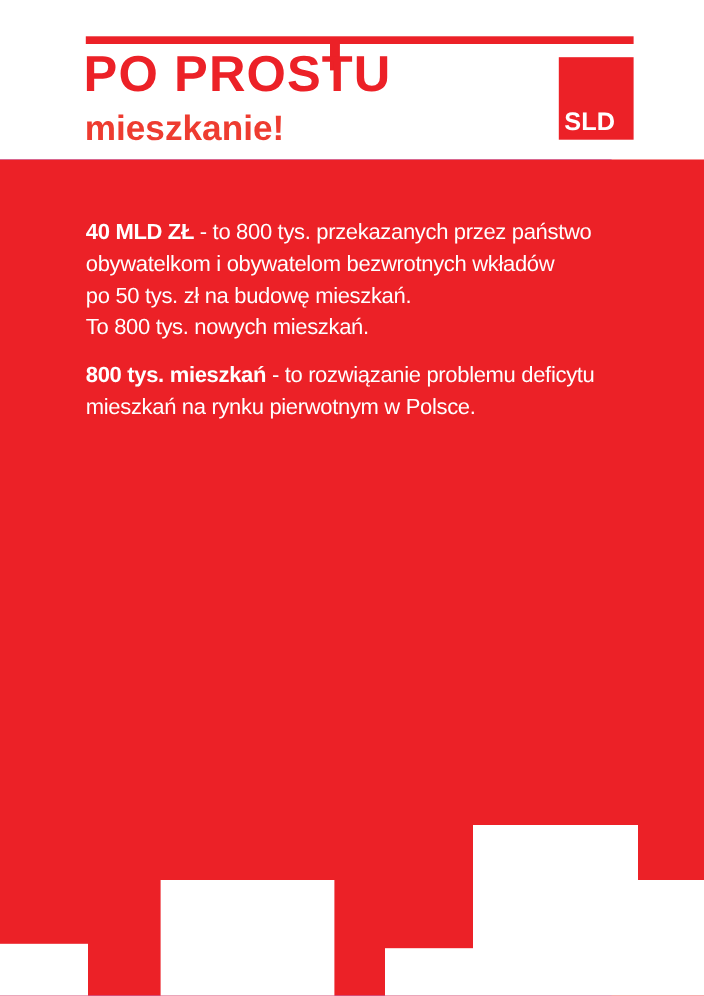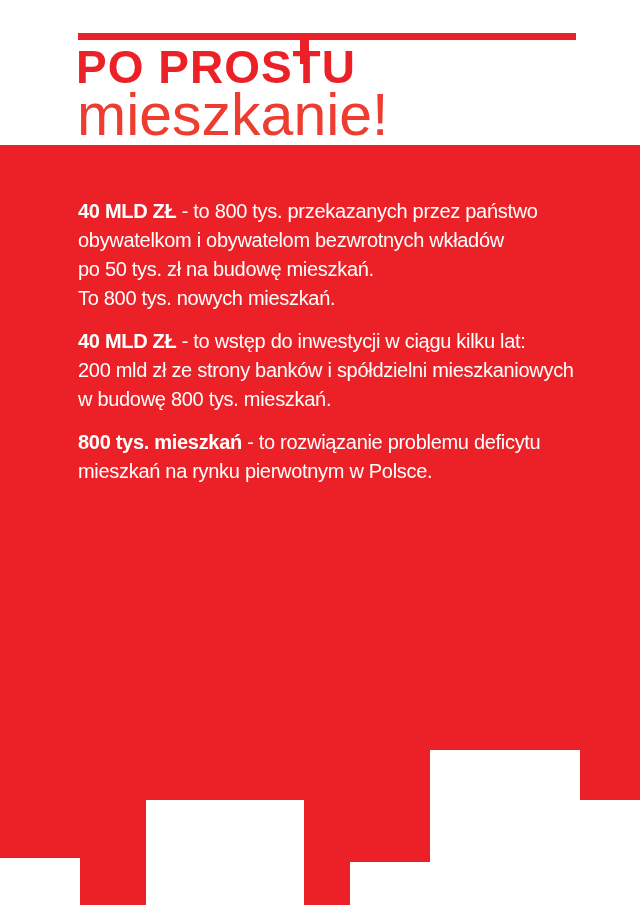--- a/index.html
+++ b/index.html
@@ -25,22 +25,22 @@
   .t-stem{
     position:absolute;left:300px;top:36px;width:9px;height:28px;
     background:var(--red);
   }
   .title1{
     position:absolute;left:76px;top:44px;
     font-size:46px;font-weight:700;letter-spacing:1px;line-height:1;
     color:var(--red);white-space:nowrap;
   }
   .title2{
-    position:absolute;left:77px;top:86px;
-    font-size:59px;font-weight:400;letter-spacing:0px;line-height:1;
+    position:absolute;left:77px;top:100px;
+    font-size:32px;font-weight:700;letter-spacing:0px;line-height:1;
     color:var(--red-light);white-space:nowrap;
   }
   .sld-logo{
     position:absolute;left:508px;top:52px;width:68px;height:75px;
     background:var(--red);
     display:flex;align-items:flex-end;
     padding:0 0 5px 5px;
   }
   .sld-logo span{
     color:#fff;font-weight:700;font-size:23px;letter-spacing:0px;line-height:1;
@@ -71,32 +71,32 @@
 </head>
 <body>
 
 <div class="page">
 
   <header class="header">
     <div class="topline"></div>
     <div class="t-stem"></div>
     <h1 class="title1">PO PROSTU</h1>
     <h2 class="title2">mieszkanie!</h2>
+    <div class="sld-logo">
+      <span>SLD</span>
+    </div>
   </header>
 
   <main class="red-area">
 
     <p class="para"><b>40 MLD ZŁ</b><span class="rest"> - to 800 tys. przekazanych przez państwo
 obywatelkom i obywatelom bezwrotnych wkładów
 po 50 tys. zł na budowę mieszkań.
 To 800 tys. nowych mieszkań.</span></p>
 
-    <p class="para"><b>40 MLD ZŁ</b><span class="rest"> - to wstęp do inwestycji w ciągu kilku lat:
-200 mld zł ze strony banków i spółdzielni mieszkaniowych
-w budowę 800 tys. mieszkań.</span></p>
 
 
 
 
     <p class="para"><b>800 tys. mieszkań</b><span class="rest"> - to rozwiązanie problemu deficytu
 mieszkań na rynku pierwotnym w Polsce.</span></p>
 
     <div class="notch notch-a"></div>
     <div class="notch notch-b"></div>
     <div class="notch notch-e"></div>

